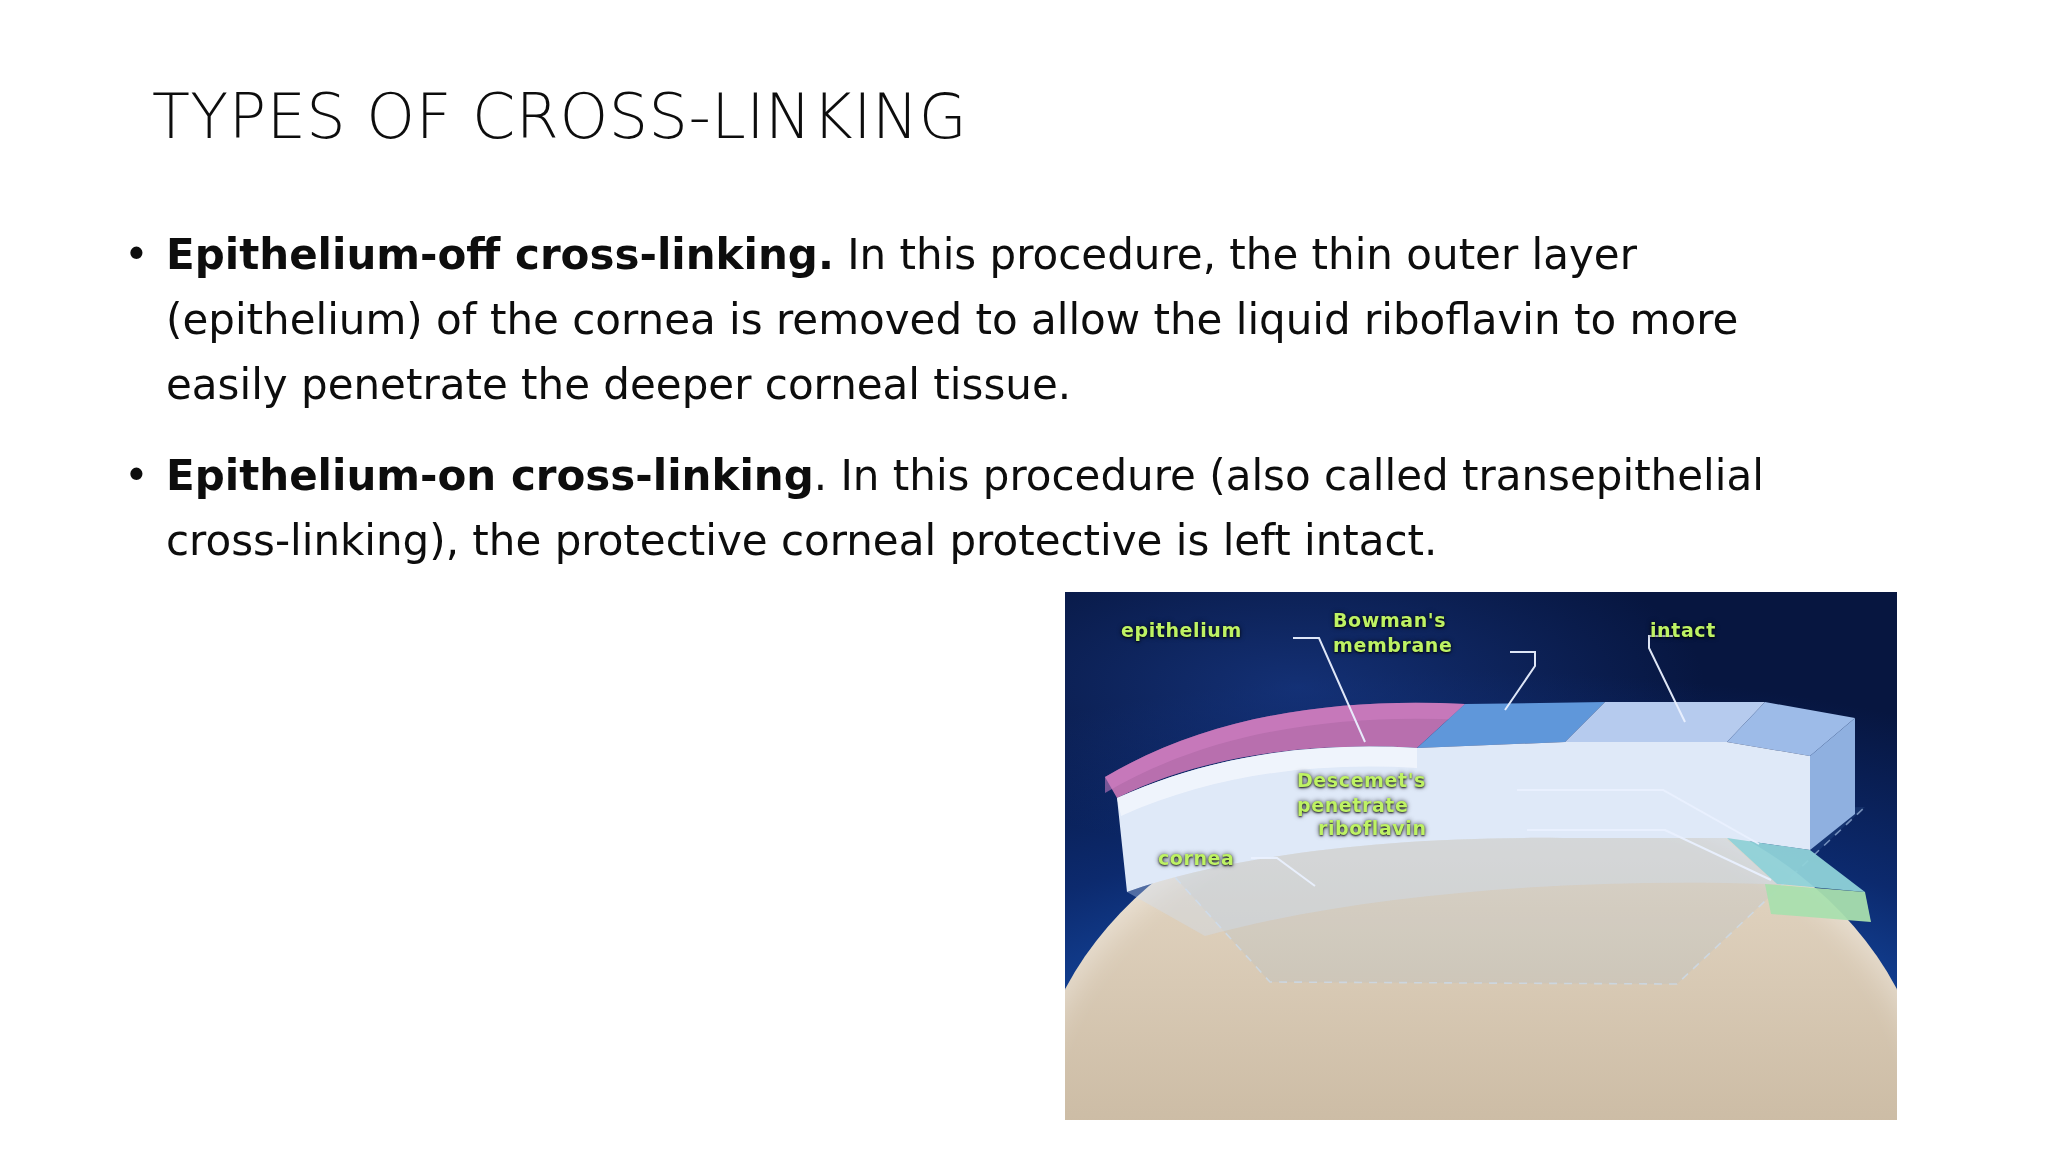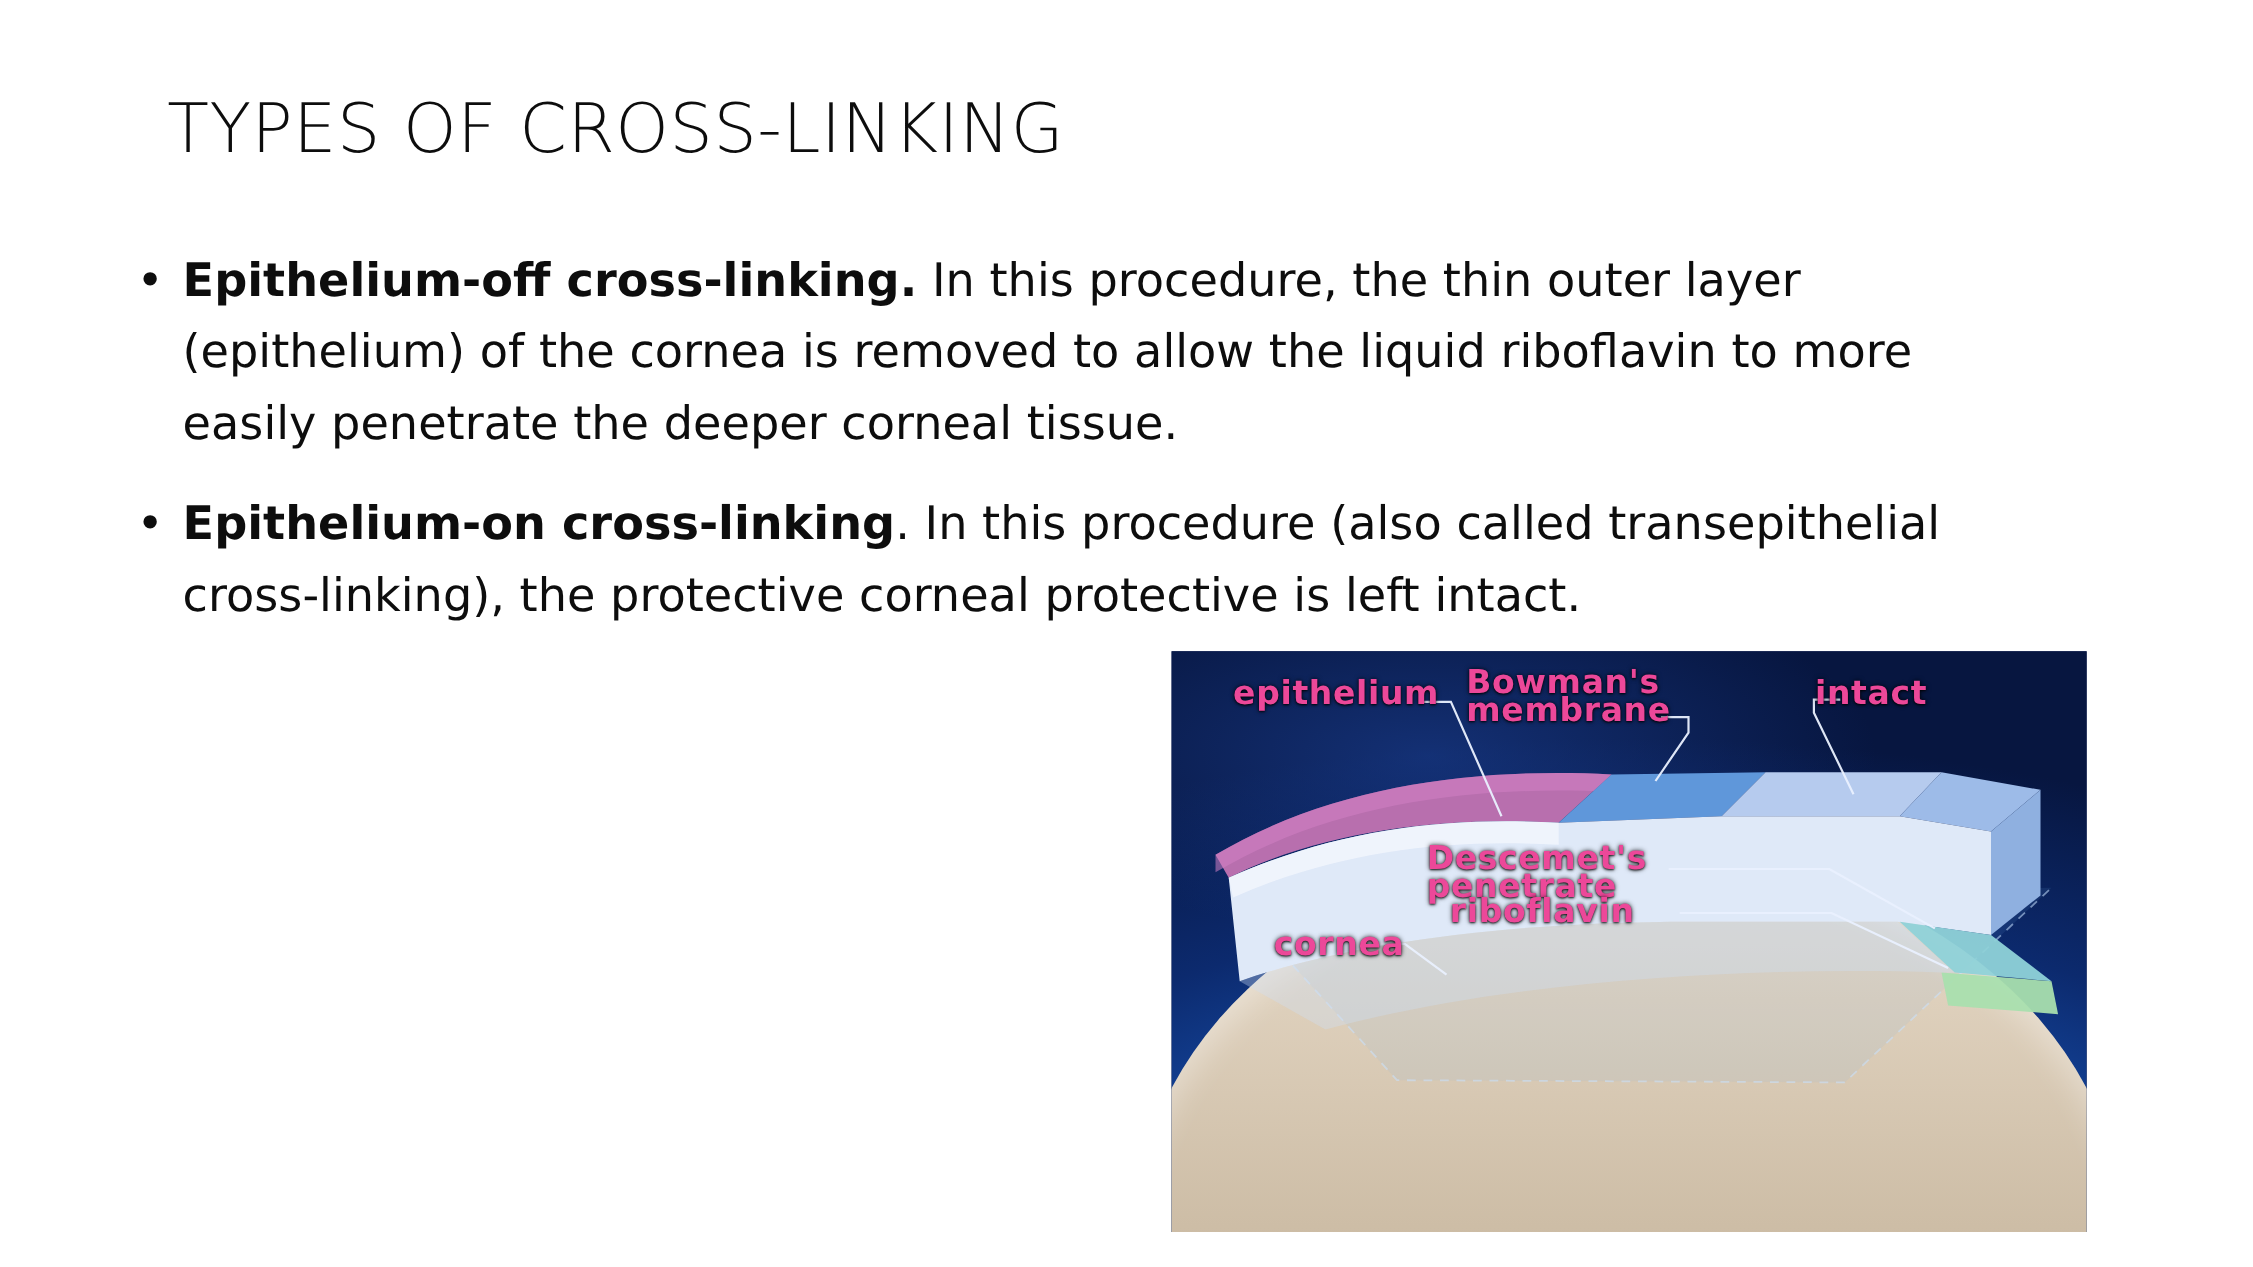--- a/index.html
+++ b/index.html
@@ -108,24 +108,24 @@
   
   .cornea-svg {
     position: absolute;
     inset: 0;
     width: 100%;
     height: 100%;
   }
 
   .anat-label {
     position: absolute;
-    color: #ec4899;
+    color: #bef264;
     font-family: "DejaVu Sans", sans-serif;
     font-weight: 700;
-    font-size: 30px;
+    font-size: 19px;
     line-height: 25px;
     letter-spacing: 0.6px;
     text-shadow: 0 0 5px rgba(0,0,0,0.75), 0 1px 2px rgba(0,0,0,0.8);
     white-space: pre-line;
   }
   .lbl-epithelium { left: 56px;  top: 26px; }
   .lbl-bowmans    { left: 268px; top: 16px; text-align: left; }
   .lbl-stroma     { left: 585px; top: 26px; }
   .lbl-descemets  { left: 232px; top: 176px; }
   .lbl-endothelium{ left: 253px; top: 224px; }

